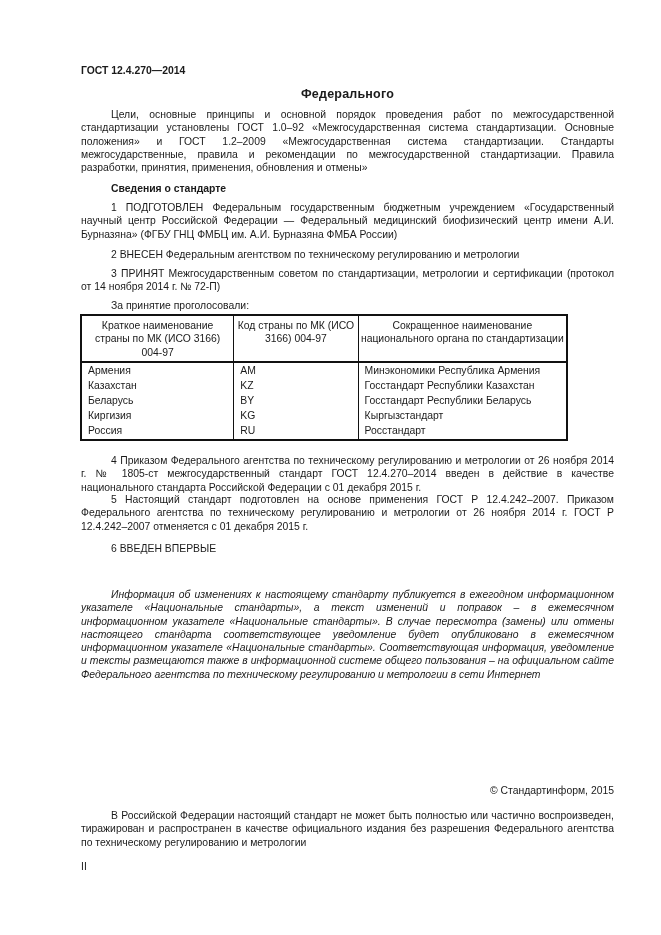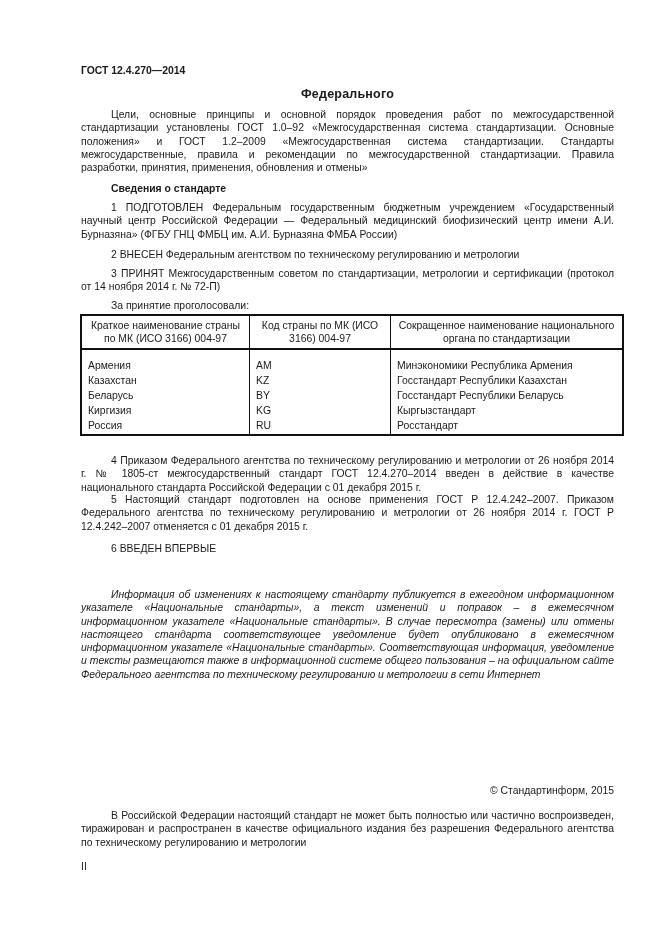--- a/index.html
+++ b/index.html
@@ -41,42 +41,42 @@
       text-align: justify;
       text-indent: 30px;
       margin: 0;
     }
     .bold { font-weight: bold; }
     .italic { font-style: italic; }
     table.votes {
       position: absolute;
       left: 80px;
       top: 314px;
-      width: 544px;
+      width: 488px;
       border-collapse: collapse;
       border: 2px solid #111;
       font-size: 10.4px;
       line-height: 13.3px;
     }
     table.votes th {
       font-weight: normal;
       text-align: center;
       border: 1px solid #111;
       border-bottom: 2px solid #111;
       padding: 3px 2px 2px 2px;
       vertical-align: top;
     }
     table.votes td {
       border-left: 1px solid #111;
       border-right: 1px solid #111;
       padding: 0 6px;
       line-height: 15px;
       vertical-align: top;
     }
-    table.votes tbody tr:first-child td { padding-top: 8px; }
+    table.votes tbody tr:first-child td { padding-top: 0; }
     table.votes tbody tr:last-child td { padding-bottom: 1px; }
     table.votes td.code { text-align: left; }
     .copyright {
       position: absolute;
       left: 81px;
       width: 533px;
       top: 784px;
       text-align: right;
     }
     .page-num {

